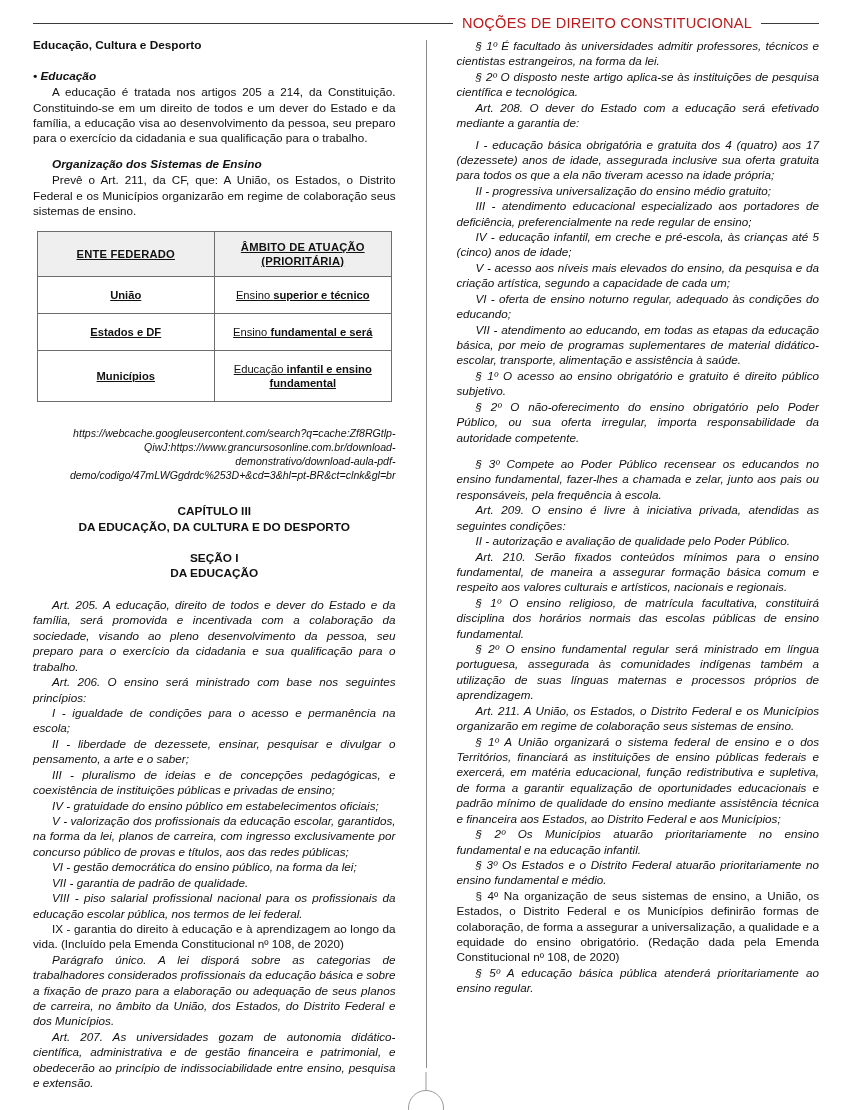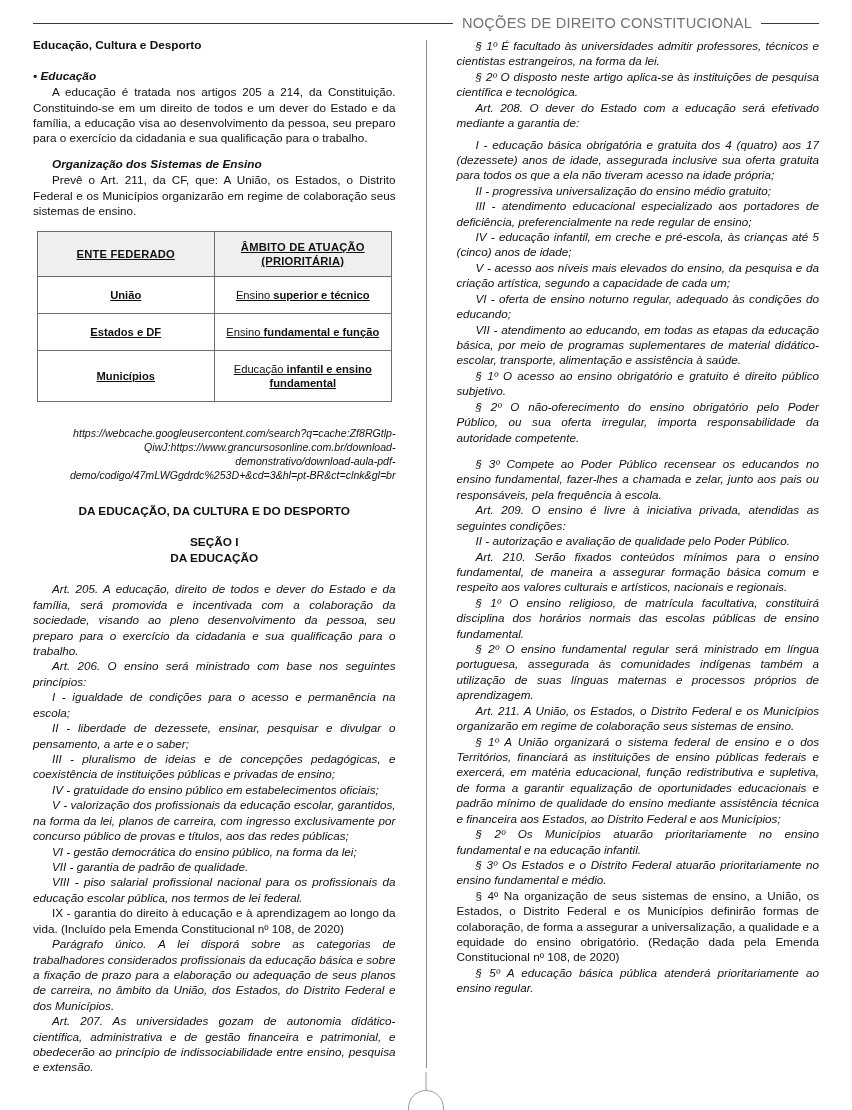--- a/index.html
+++ b/index.html
@@ -39,21 +39,21 @@
     flex: 1 1 auto;
     height: 1px;
     background: #3a3a3a;
   }
   .rule.short { flex: 0 0 58px; }
   .header-title {
     flex: 0 0 auto;
     font-size: 14.6px;
     letter-spacing: .2px;
     font-weight: 400;
-    color: #737373;
+    color: #b91c1c;
     white-space: nowrap;
   }
 
   
   .columns {
     position: absolute;
     top: 38px;
     left: 33px;
     width: 786px;
     height: 1030px;
@@ -216,34 +216,35 @@
               </th>
             </tr>
           </thead>
           <tbody>
             <tr>
               <td class="ent">União</td>
               <td class="amb"><span>Ensino </span><b>superior e técnico</b></td>
             </tr>
             <tr>
               <td class="ent">Estados e DF</td>
-              <td class="amb"><span>Ensino </span><b>fundamental e função</b></td>
+              <td class="amb"><span>Ensino </span><b>fundamental e será</b></td>
             </tr>
             <tr>
               <td class="ent">Municípios</td>
               <td class="amb"><span>Educação </span><b>infantil e ensino fundamental</b></td>
             </tr>
           </tbody>
         </table>
       </div>
 
       <p class="source">https://webcache.googleusercontent.com/search?q=cache:Zf8RGtlp-QiwJ:https://www.grancursosonline.com.br/download-demonstrativo/download-aula-pdf-demo/codigo/47mLWGgdrdc%253D+&amp;cd=3&amp;hl=pt-BR&amp;ct=clnk&amp;gl=br</p>
 
       <div class="gap-xl"></div>
 
+      <p class="chap-head">CAPÍTULO III</p>
       <p class="chap-head">DA EDUCAÇÃO, DA CULTURA E DO DESPORTO</p>
 
       <div class="gap-l"></div>
 
       <p class="chap-head">SEÇÃO I</p>
       <p class="chap-head">DA EDUCAÇÃO</p>
 
       <div class="gap-l"></div>
 
       <p class="ind ital">Art. 205. A educação, direito de todos e dever do Estado e da família, será promovida e incentivada com a colaboração da sociedade, visando ao pleno desenvolvimento da pessoa, seu preparo para o exercício da cidadania e sua qualificação para o trabalho.</p>

